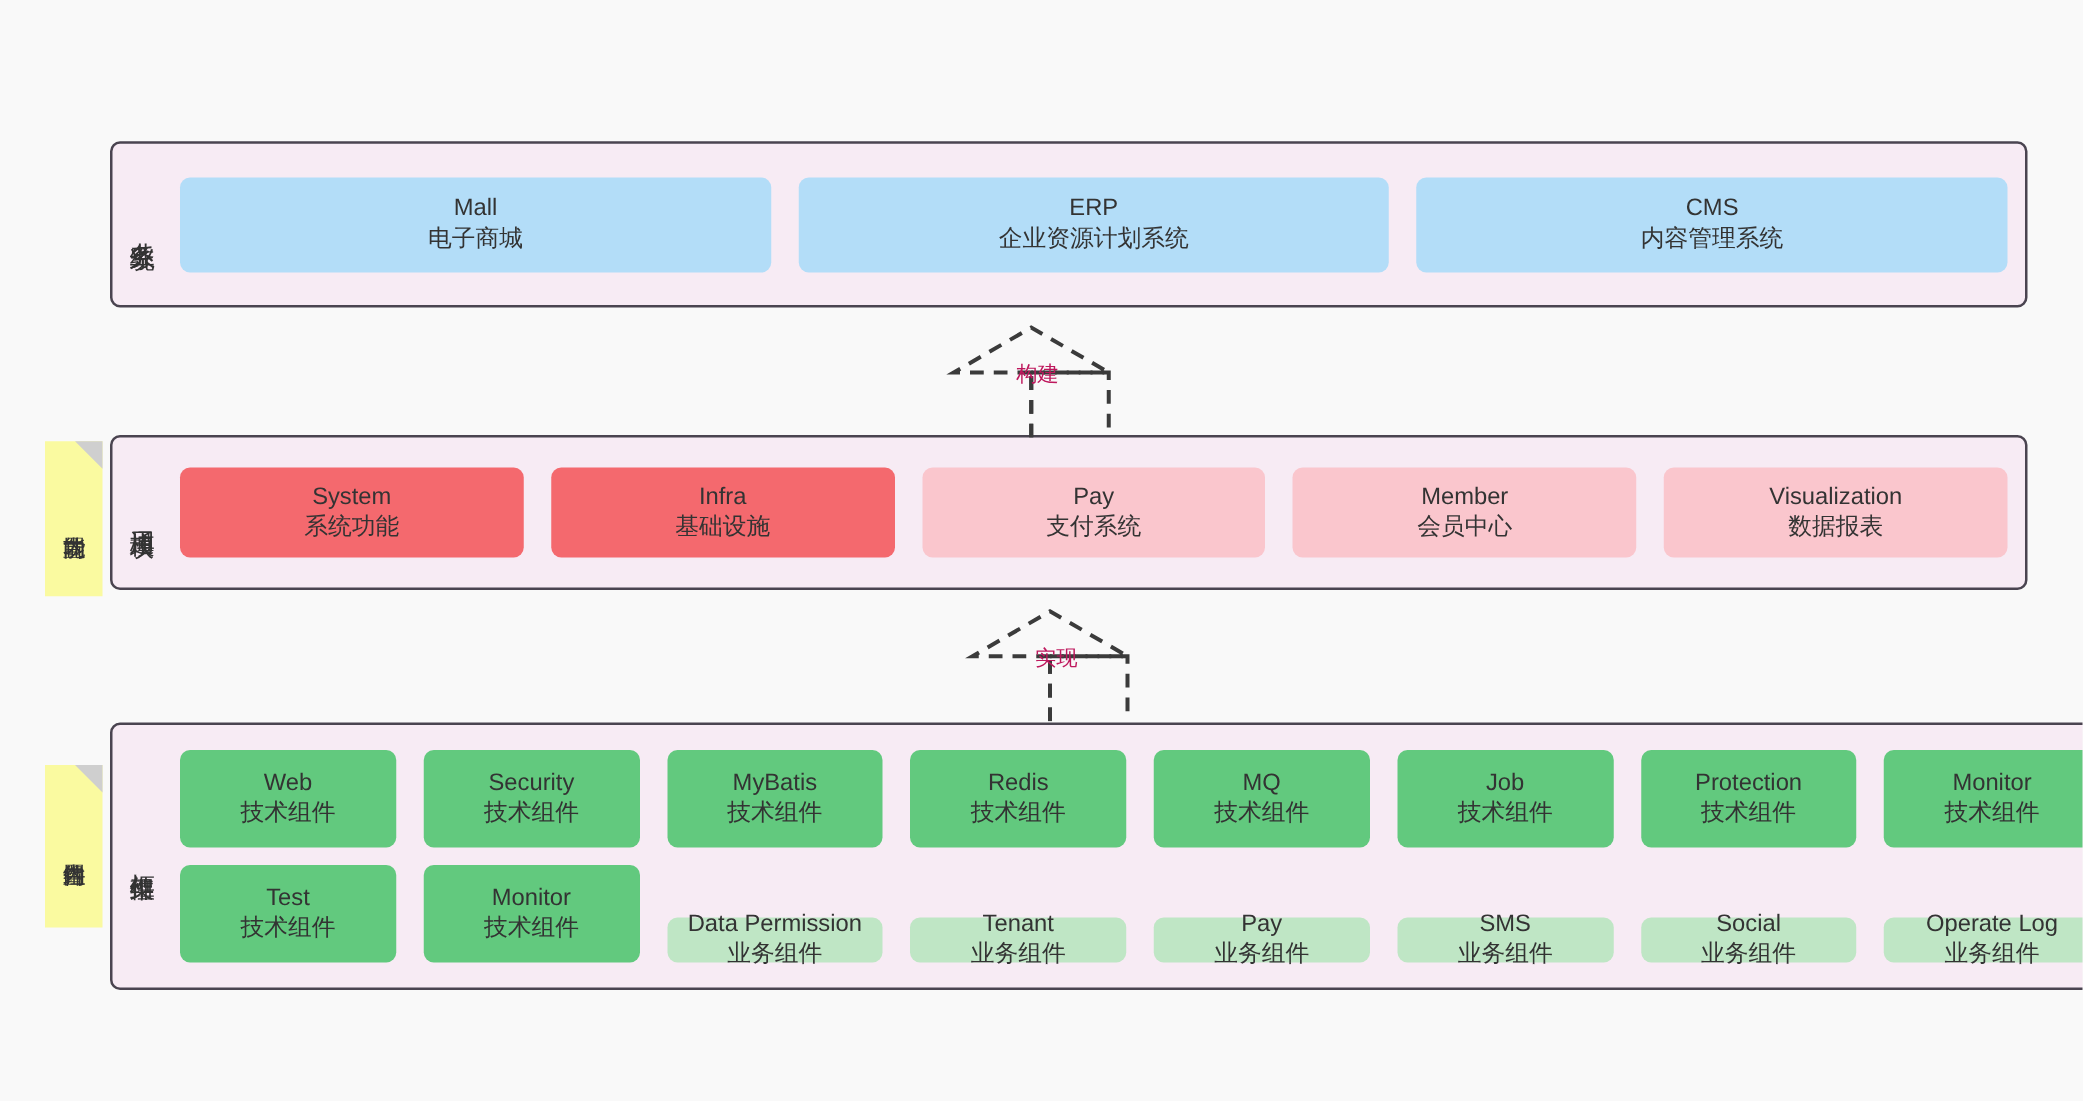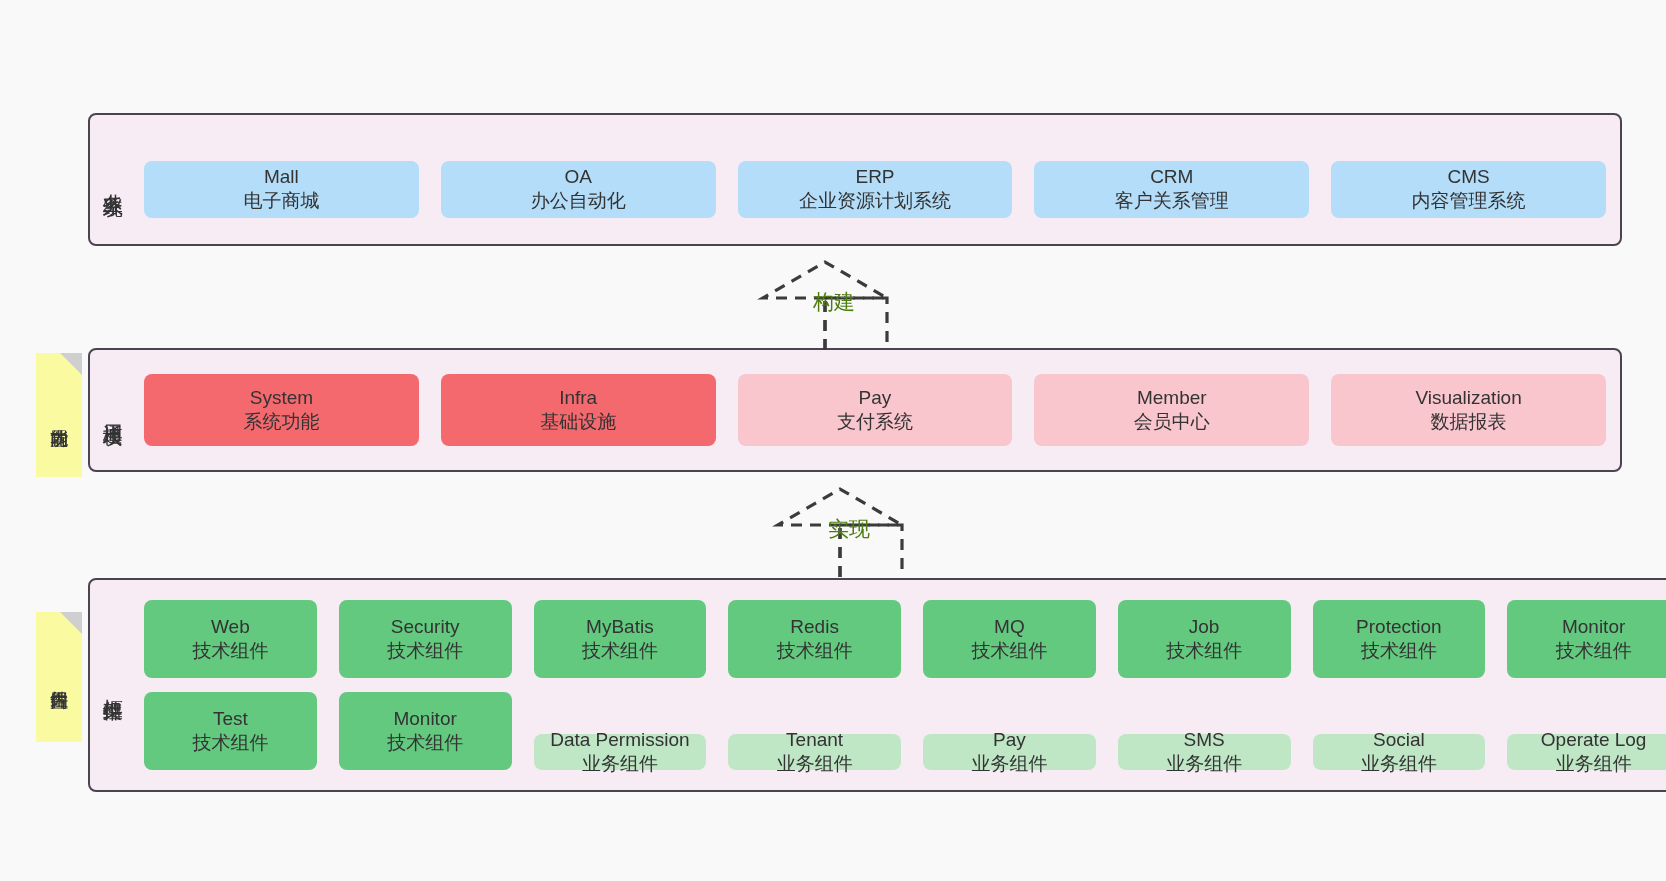--- a/index.html
+++ b/index.html
@@ -114,56 +114,48 @@
     border-top: 22px solid #CFCFCF;
   }
 
   
   .connector {
     position: absolute;
     z-index: 3;
   }
   .connector .label {
     position: absolute;
-    font-size: 21px;
-    color: #4d7c0f;
+    font-size: 17px;
+    color: #be185d;
     background: transparent;
     white-space: nowrap;
     user-select: none;
   }
 </style>
 </head>
 <body>
 
 <div class="canvas">
 
   <div class="layer" style="left:88px; top:113px; width:1534px; height:133px;">
     <div class="layer-title">业务系统</div>
     <div class="layer-body">
-      <div class="row" style="height:76px;align-items:flex-end;">
+      <div class="row" style="height:76px;">
 
         <div class="card c-blue">
           <span class="l1">Mall</span>
           <span class="l2">电子商城</span>
         </div>
 
-        <div class="card c-blue">
-          <span class="l1">OA</span>
-          <span class="l2">办公自动化</span>
-        </div>
 
         <div class="card c-blue">
           <span class="l1">ERP</span>
           <span class="l2">企业资源计划系统</span>
         </div>
 
-        <div class="card c-blue">
-          <span class="l1">CRM</span>
-          <span class="l2">客户关系管理</span>
-        </div>
 
         <div class="card c-blue">
           <span class="l1">CMS</span>
           <span class="l2">内容管理系统</span>
         </div>
 
 
       </div>
     </div>
   </div>

